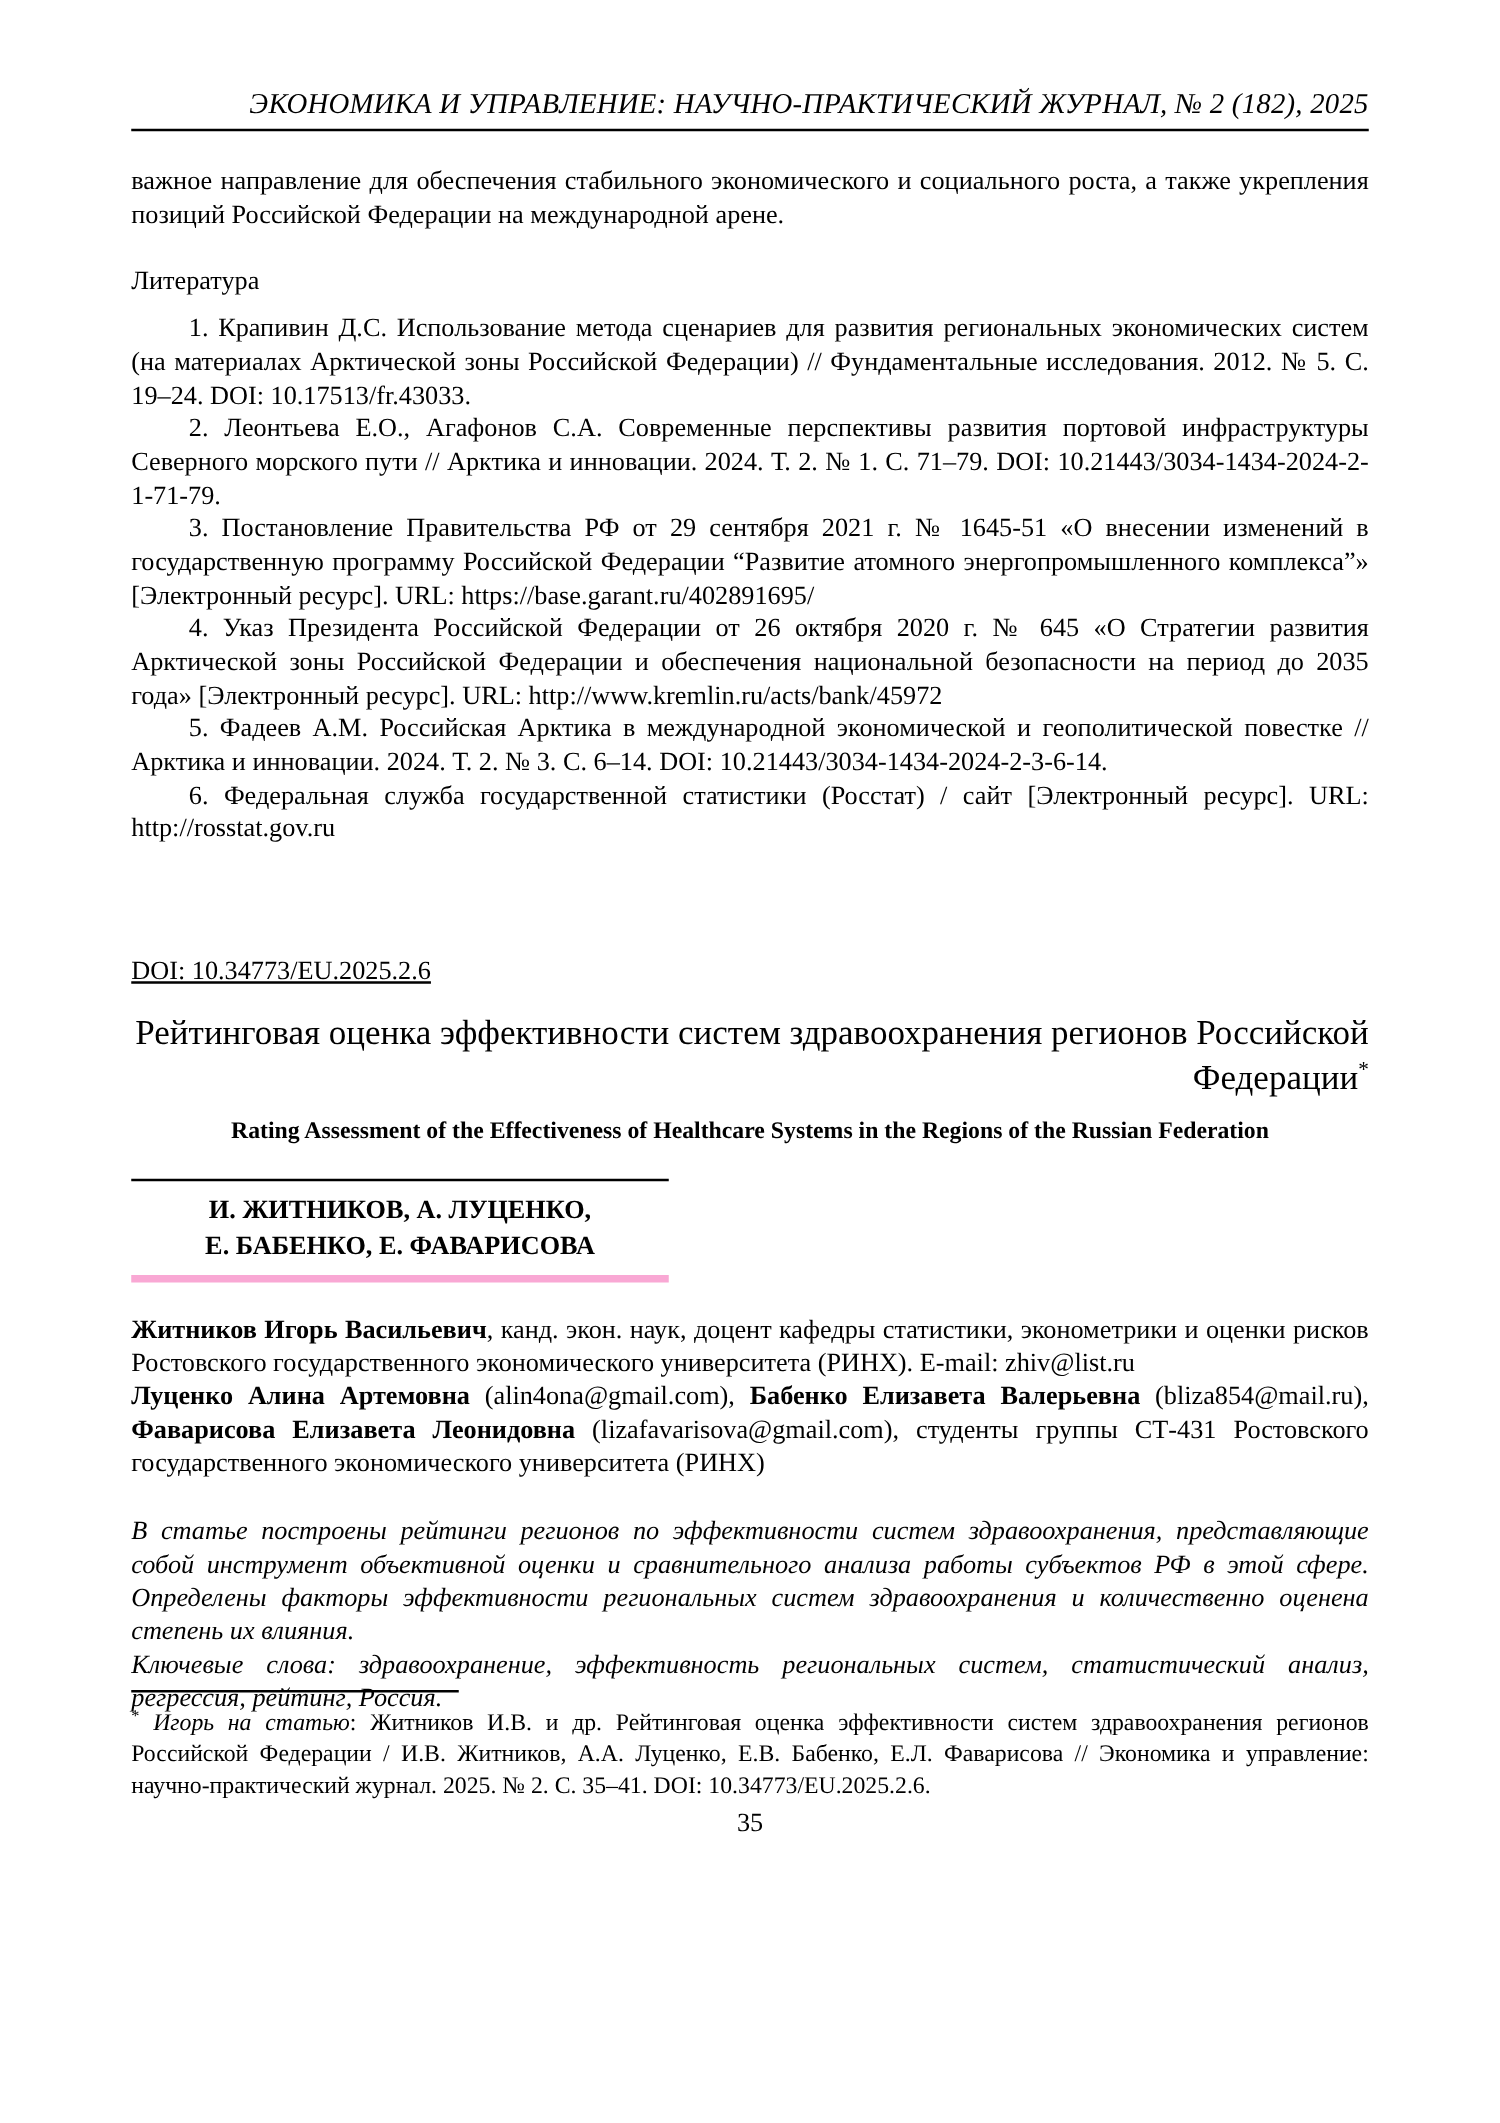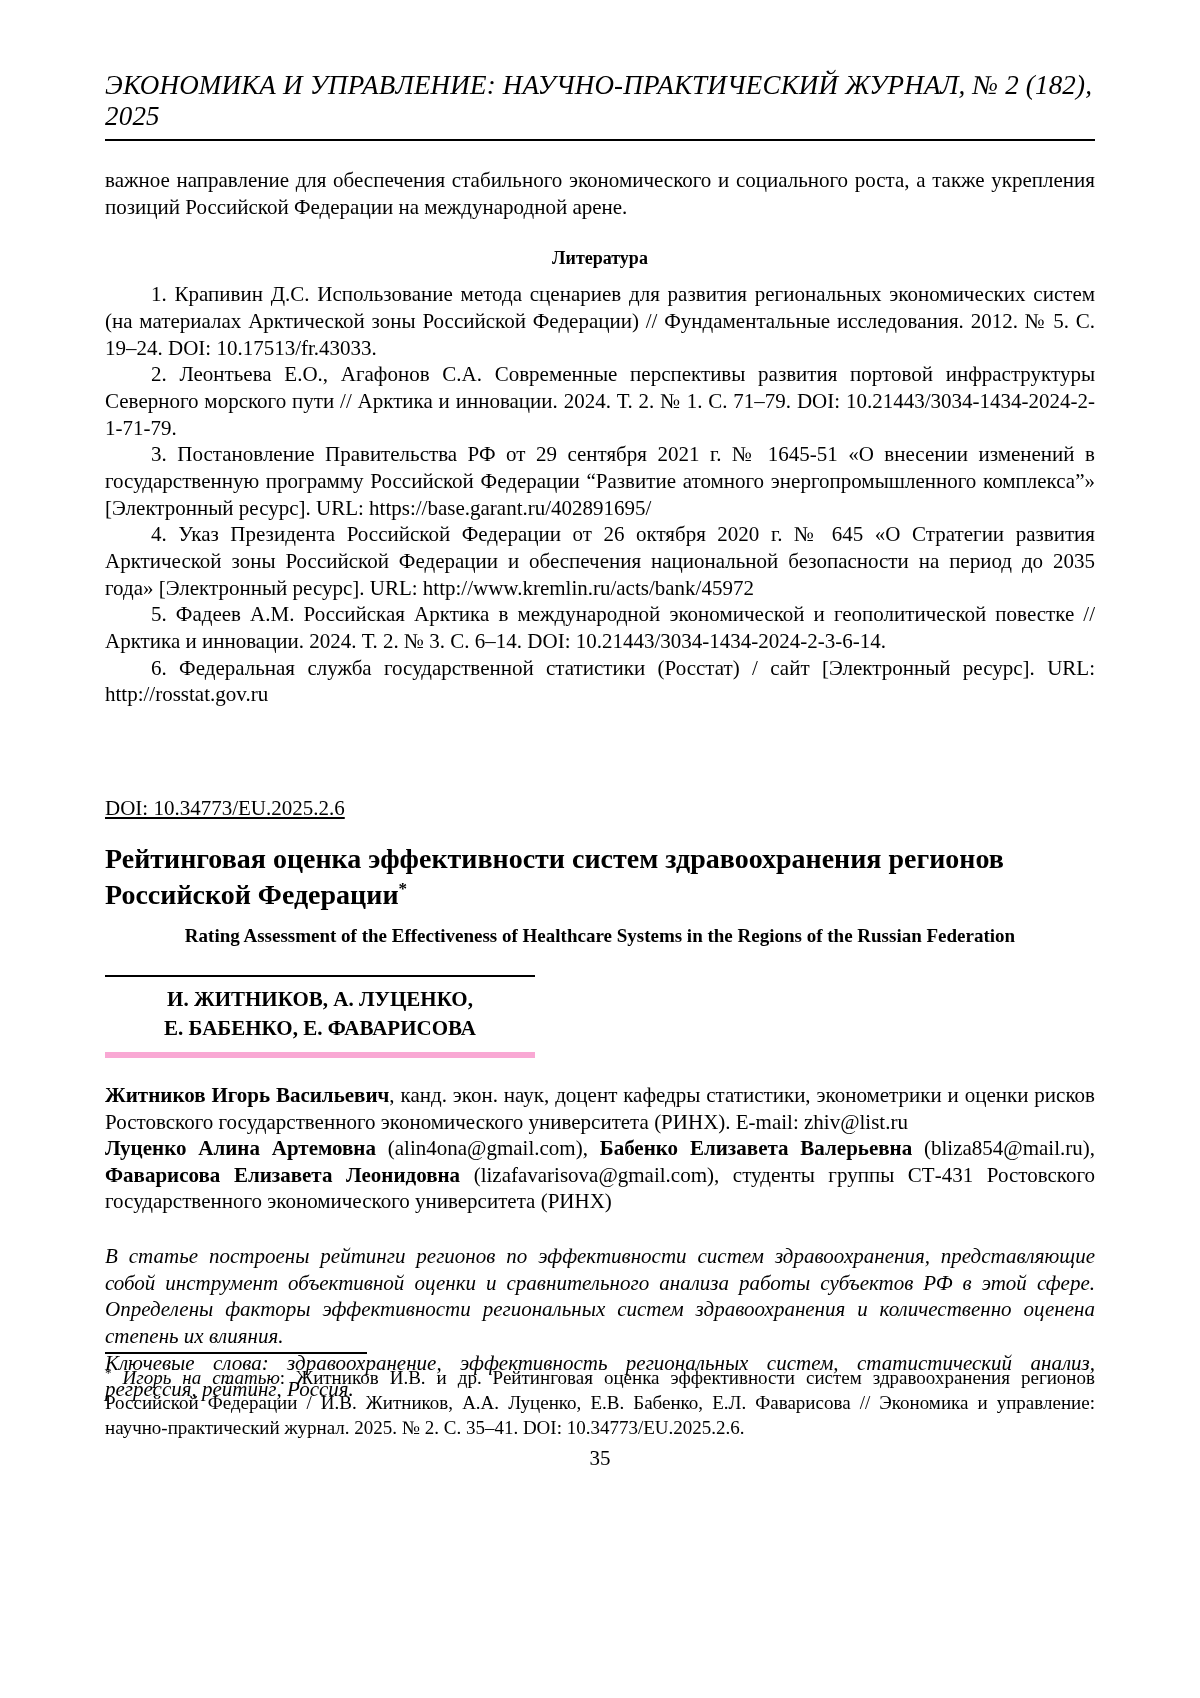--- a/index.html
+++ b/index.html
@@ -10,47 +10,47 @@
     margin: 0 auto;
     background: #ffffff;
     box-sizing: border-box;
     padding: 70px 105px 0 105px;
     font-family: "Liberation Serif", serif;
     font-size: 21px;
     color: #000;
   }
   .running-header {
     font-style: italic;
-    text-align: left;
-    font-size: 27px;
+    text-align: right;
+    font-size: 23px;
     padding-bottom: 7px;
     border-bottom: 2px solid #000;
     letter-spacing: 0.2px;
   }
   p { margin: 0; line-height: 1.27; text-align: justify; }
   .body-first { margin-top: 26px; }
   .lit-heading {
     margin: 28px 0 12px 0;
-    font-size: 18px;
-    font-weight: bold;
-    text-align: center;
+    font-size: 21px;
+    font-weight: normal;
+    text-align: left;
     font-family: "Liberation Serif", serif;
   }
   .ref { text-indent: 46px; }
   .doi-line {
     margin-top: 88px;
     font-size: 21px;
     text-decoration: underline;
   }
   .title-ru {
     margin: 20px 0 0 0;
     font-size: 28px;
     line-height: 1.28;
-    font-weight: bold;
-    text-align: left;
+    font-weight: normal;
+    text-align: right;
     font-family: "Liberation Serif", serif;
   }
   .title-ru sup { font-size: 17px; }
   .title-en {
     margin: 12px 0 0 0;
     font-size: 19px;
     line-height: 1.3;
     font-weight: bold;
     text-align: center;
     font-family: "Liberation Serif", serif;

